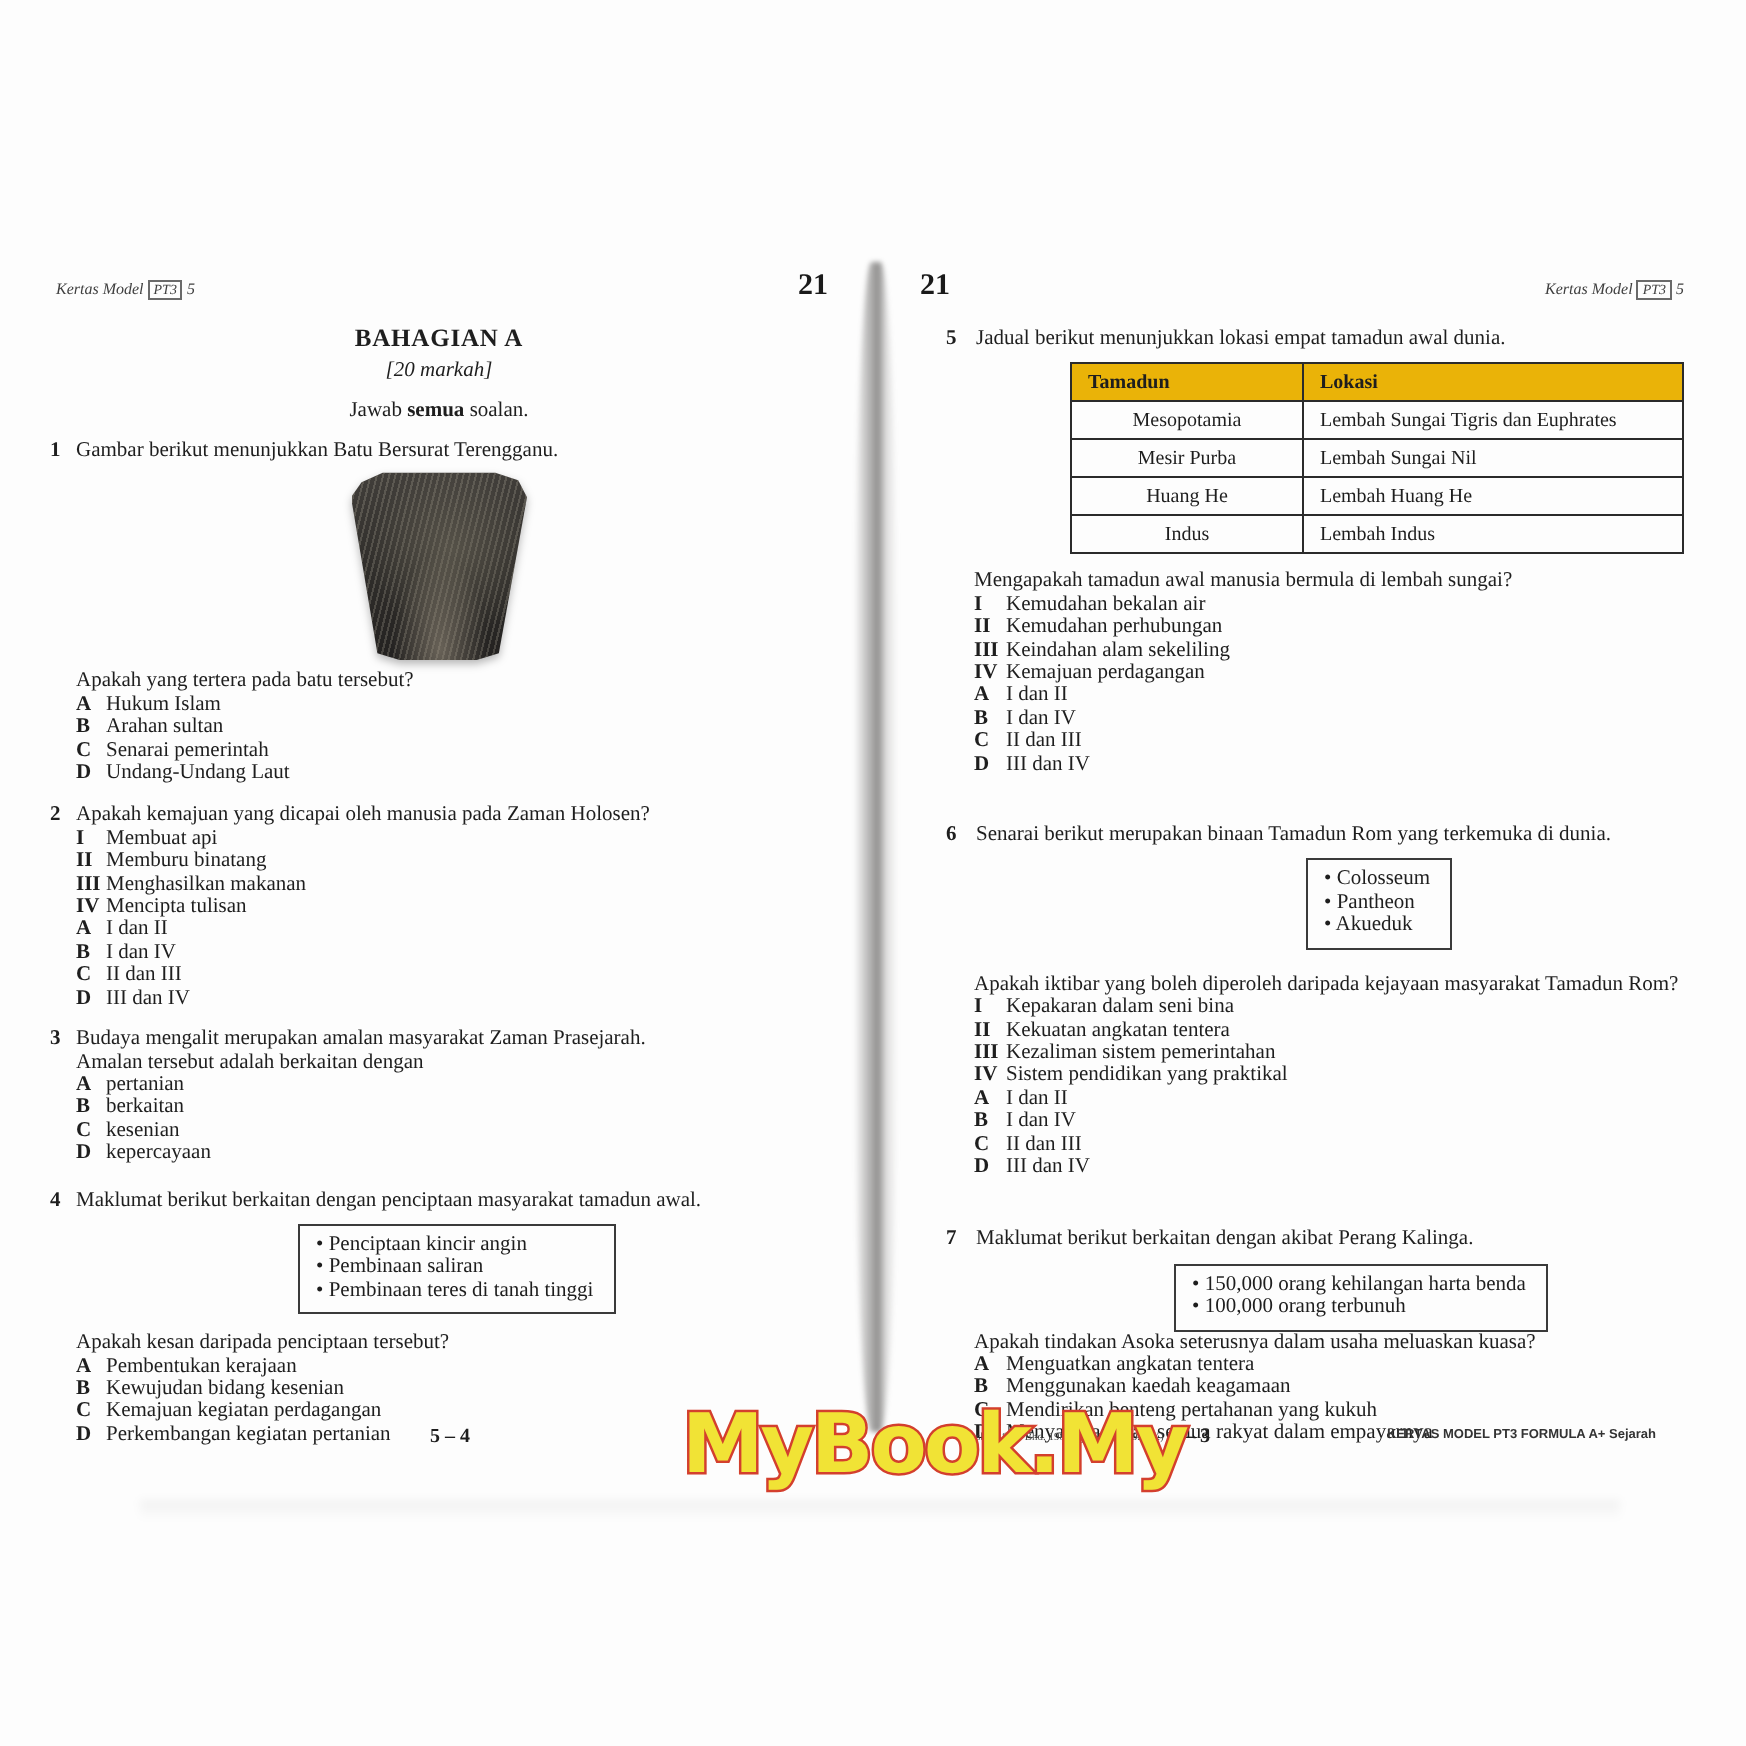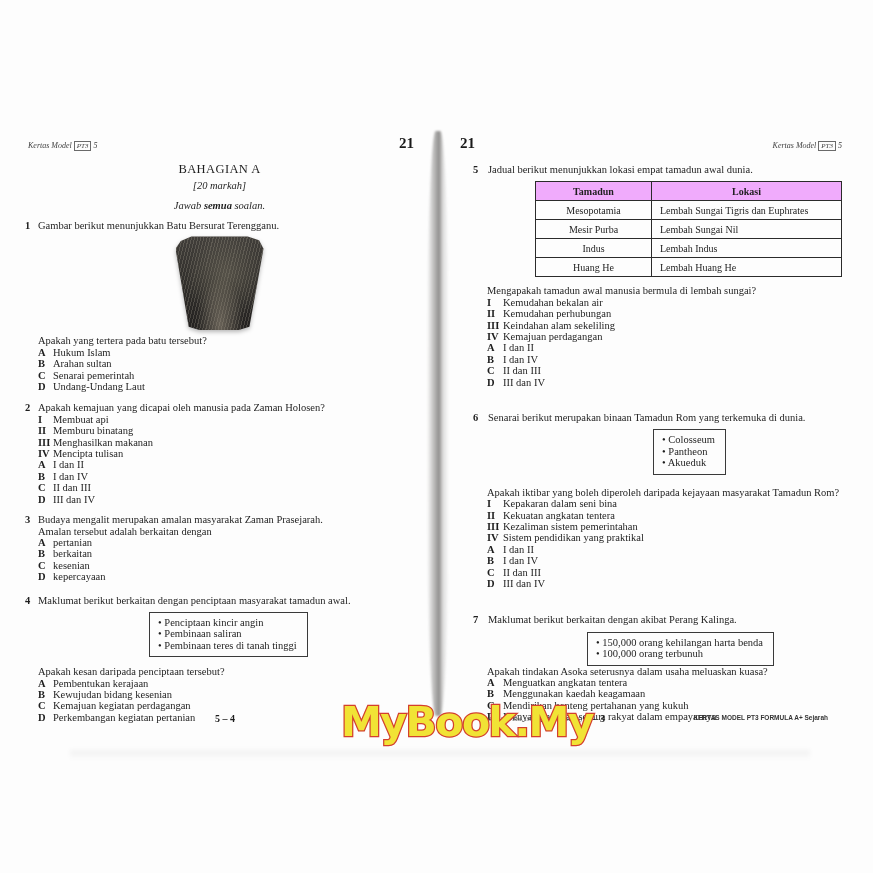--- a/index.html
+++ b/index.html
@@ -14,23 +14,23 @@
   .page-right .pg-header{padding:50px 20px 0 12px;}
   .pg-num{font-style:normal;font-weight:bold;font-size:15px;color:#1a1a1a;}
   .hdr-label{white-space:nowrap;}
   .pt3-badge{display:inline-block;border:1px solid #6a6a6a;padding:0 2px;font-size:7px;
              font-style:italic;line-height:8px;}
 
   .content{padding:0 26px 0 15px;}
   .page-right .content{padding:0 20px 0 25px;}
 
   .center-head{text-align:center;margin-top:10px;}
-  .sec-title{font-weight:normal;font-size:12.5px;letter-spacing:.4px;}
+  .sec-title{font-weight:bold;font-size:12.5px;letter-spacing:.4px;}
   .marks{font-style:italic;font-size:10.5px;margin-top:3px;}
-  .instruction{font-style:italic;font-size:10.5px;margin-top:9px;}
+  .instruction{font-size:10.5px;margin-top:9px;}
   .instruction .emph{font-weight:bold;}
 
   .q{font-size:10.5px;line-height:11.4px;}
   .q-row{display:flex;}
   .q-num{font-weight:bold;flex:none;width:13px;}
   .page-right .q-num{width:15px;}
   .q-stem{flex:1;}
   .page-left .q-sub,.page-left .opt,.page-left .q-prompt{padding-left:13px;}
   .page-right .q-sub,.page-right .opt,.page-right .q-prompt{padding-left:14px;}
   .opt{display:flex;}
@@ -42,21 +42,21 @@
   .stone-body{width:100%;height:100%;
     clip-path:polygon(6% 5%,18% 0%,82% 0%,95% 4%,100% 13%,84% 96%,70% 100%,29% 100%,15% 96%,0% 13%);
     background:
       radial-gradient(ellipse at 50% 94%, rgba(160,150,132,.55), rgba(0,0,0,0) 38%),
       radial-gradient(ellipse at 56% 42%, rgba(128,122,105,.45), rgba(0,0,0,0) 58%),
       repeating-linear-gradient(104deg, rgba(196,190,172,.22) 0 1px, transparent 1px 3px),
       linear-gradient(180deg,#413e3a 0%,#2f2d2a 55%,#232120 100%);}
 
   .jadual{border-collapse:collapse;font-size:10px;margin-top:6px;}
   .jadual th,.jadual td{border:1px solid #2b2b2b;height:16px;padding:1px 8px;}
-  .jadual th{background:#f0abfc;font-weight:bold;text-align:center;}
+  .jadual th{background:#eab308;font-weight:bold;text-align:left;}
   .jadual td.c1{text-align:center;width:100px;}
   .jadual td.c2{text-align:left;width:176px;}
 
   .box-row{margin-top:6px;}
   .info-box{display:inline-block;border:1px solid #3a3a3a;padding:4px 10px 5px 8px;}
   .box-item{white-space:nowrap;}
   .box-item::before{content:"•  ";}
 
   .pg-footer{position:absolute;top:628px;left:0;right:0;height:14px;}
   .footer-center{position:absolute;left:0;right:0;text-align:center;
@@ -248,26 +248,26 @@
               <tbody>
                 <tr>
                   <td class="c1">Mesopotamia</td>
                   <td class="c2">Lembah Sungai Tigris dan Euphrates</td>
                 </tr>
                 <tr>
                   <td class="c1">Mesir Purba</td>
                   <td class="c2">Lembah Sungai Nil</td>
                 </tr>
                 <tr>
+                  <td class="c1">Huang He</td>
+                  <td class="c2">Lembah Huang He</td>
+                </tr>
+                <tr>
                   <td class="c1">Indus</td>
                   <td class="c2">Lembah Indus</td>
-                </tr>
-                <tr>
-                  <td class="c1">Huang He</td>
-                  <td class="c2">Lembah Huang He</td>
                 </tr>
               </tbody>
             </table>
             <div class="q-prompt" style="margin-top: 8px;">Mengapakah tamadun awal manusia bermula di lembah sungai?</div>
             <div class="opt">
               <span class="letter">I</span>
               <span class="opt-text">Kemudahan bekalan air</span>
             </div>
             <div class="opt">
               <span class="letter">II</span>

